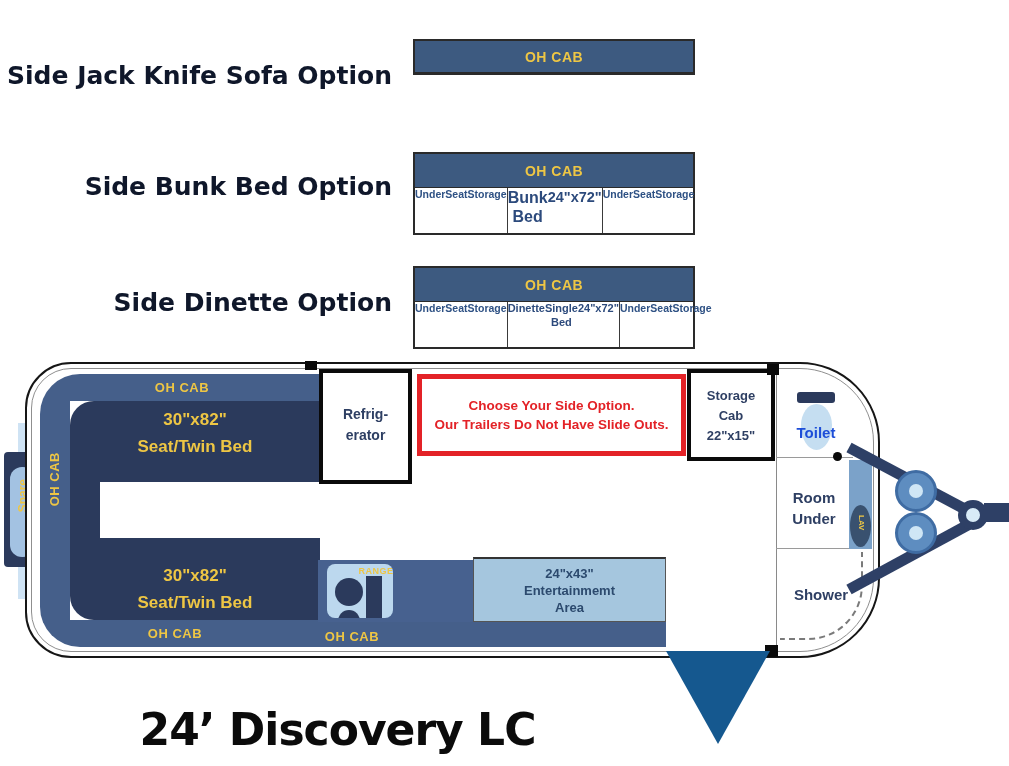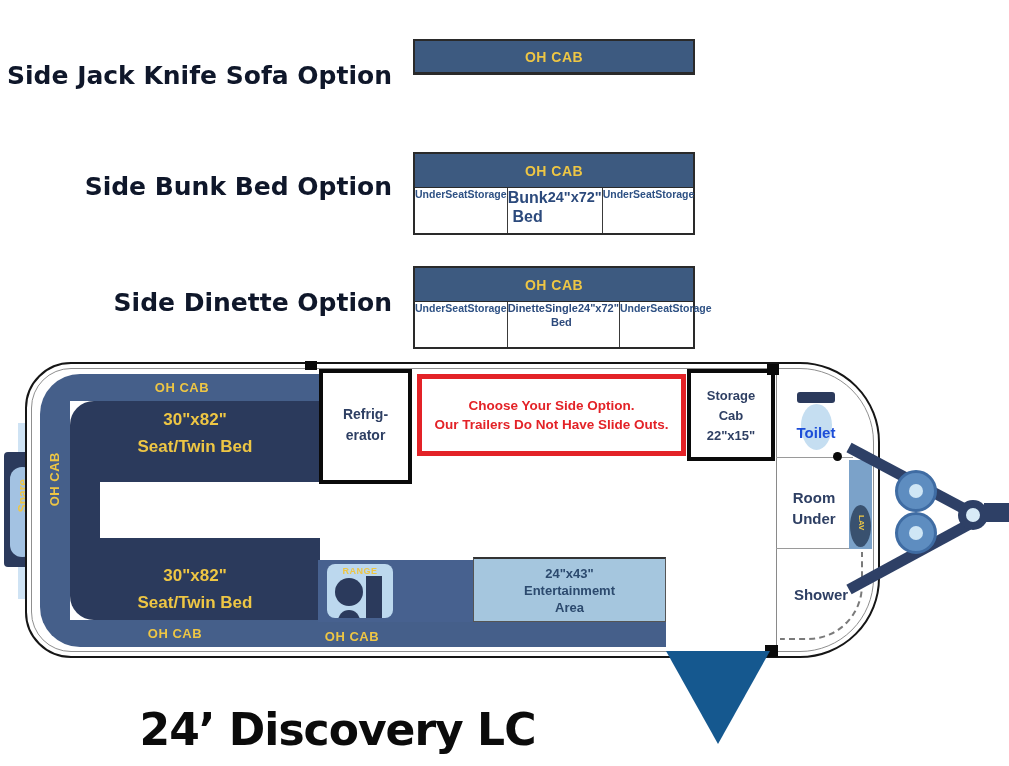--- a/index.html
+++ b/index.html
@@ -175,21 +175,21 @@
   <div class="abs" style="left:849px;top:460px;width:23px;height:89px;background:#7ba2c9;"></div>
   <div class="abs" style="left:850px;top:505px;width:21px;height:42px;background:#39516f;border-radius:50%;">
     <div class="vtext-down yellow" style="position:absolute;left:7px;top:10px;font-size:8px;">LAV</div>
   </div>
 
   <div class="room-label" style="left:776px;top:584px;width:90px;">Shower</div>
   <div class="abs" style="left:780px;top:552px;width:83px;height:88px;border-right:2px dashed #7a7a7a;border-bottom:2px dashed #7a7a7a;border-bottom-right-radius:55px;box-sizing:border-box;"></div>
 
   <div class="abs" style="left:318px;top:560px;width:155px;height:62px;background:#47618f;"></div>
   <div class="abs" style="left:327px;top:564px;width:66px;height:54px;background:#bcd8ee;border-radius:8px;overflow:hidden;">
-    <div class="yellow" style="position:absolute;left:0;top:2px;width:100%;text-align:center;font-size:9px;letter-spacing:.5px;">RANGE</div>
+    <div class="yellow" style="position:absolute;left:16px;top:2px;width:100%;text-align:center;font-size:9px;letter-spacing:.5px;">RANGE</div>
     <div class="abs" style="left:8px;top:14px;width:28px;height:28px;background:#2b3a5c;border-radius:50%;"></div>
     <div class="abs" style="left:11px;top:46px;width:22px;height:22px;background:#2b3a5c;border-radius:50%;"></div>
     <div class="abs" style="left:39px;top:12px;width:16px;height:42px;background:#2b3a5c;"></div>
   </div>
 
   <div class="abs" style="left:473px;top:557px;width:193px;height:65px;background:#a5c6de;border:1.5px solid #555;border-top:2.5px solid #333;box-sizing:border-box;text-align:center;font-weight:bold;color:#2c4a6e;font-size:13px;line-height:17px;padding-top:6px;">
     <div>24"x43"</div>
     <div>Entertainmemt</div>
     <div>Area</div>
   </div>

